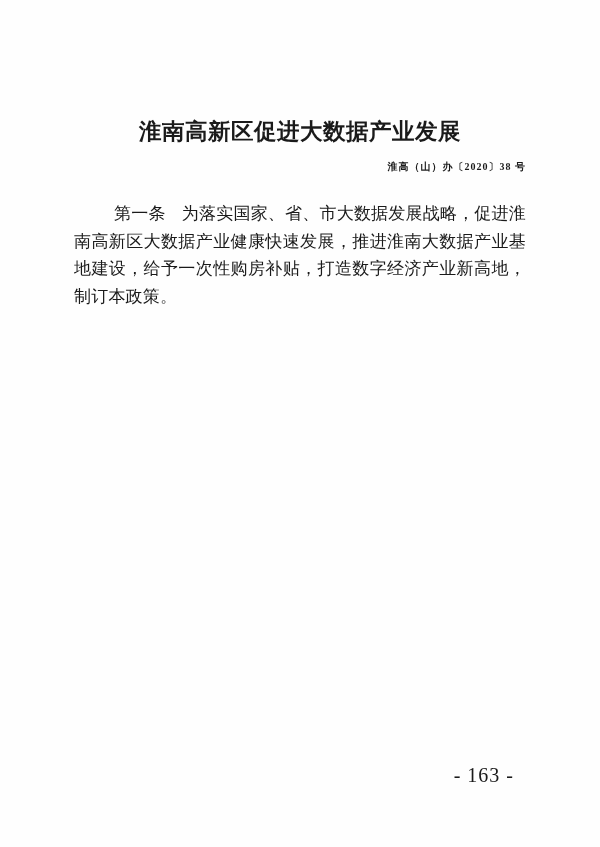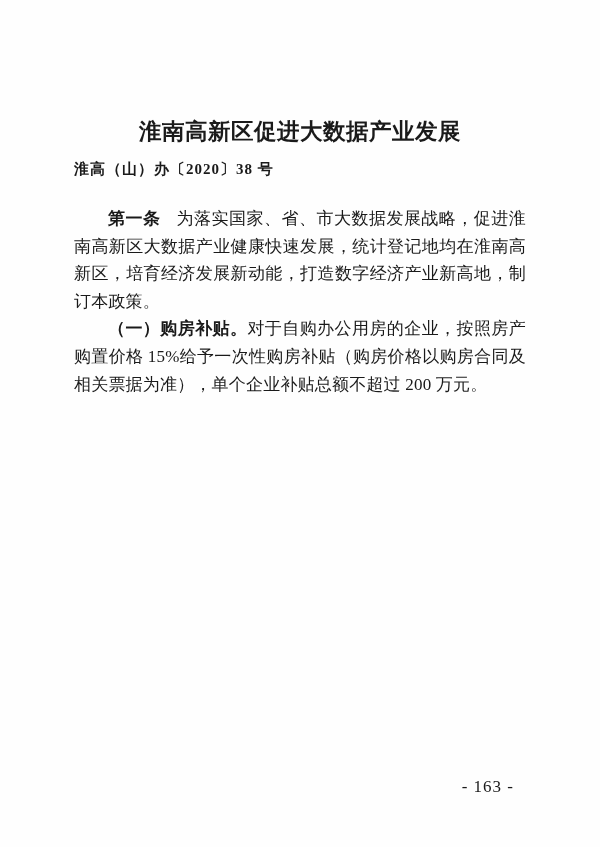--- a/index.html
+++ b/index.html
@@ -18,70 +18,70 @@
     padding: 116px 74px 0 74px;
   }
   .title {
     text-align: center;
     font-size: 22.5px;
     font-weight: 700;
     line-height: 32px;
     letter-spacing: 0.5px;
   }
   .doc-number {
-    text-align: left;
-    font-size: 15px;
+    text-align: right;
+    font-size: 10px;
     font-weight: 700;
     letter-spacing: 1px;
     margin-top: 12px;
   }
   .body-text {
     margin-top: 26px;
   }
   .para {
     margin: 0;
     font-size: 17px;
     line-height: 27.6px;
     text-align: justify;
     text-justify: inter-character;
     text-indent: 2em;
     letter-spacing: 0.2px;
   }
   .term {
-    font-weight: 700;
+    font-weight: 400;
+    margin-left: 6px;
   }
   .term.gap {
     margin-right: 0.95em;
   }
   .page-number {
     position: absolute;
     right: 86px;
-    bottom: 50px;
-    font-size: 17px;
+    bottom: 60px;
+    font-size: 20px;
     letter-spacing: 1px;
   }
 </style>
 </head>
 <body>
 
 <div class="page">
   <div class="doc-content">
 
     <div class="title">
       <div>淮南高新区促进大数据产业发展</div>
     </div>
 
     <div class="doc-number">淮高（山）办〔2020〕38 号</div>
 
     <div class="body-text">
 
-      <p class="para"><span class="term gap">第一条</span><span>为落实国家、省、市大数据发展战略，促进淮南高新区大数据产业健康快速发展，统计登记地均在淮南高新区，培育经济发展新动能，打造数字经济产业新高地，制订本政策。</span></p>
+      <p class="para"><span class="term gap">第一条</span><span>为落实国家、省、市大数据发展战略，促进淮南高新区大数据产业健康快速发展，推进淮南大数据产业基地建设，给予一次性购房补贴，打造数字经济产业新高地，制订本政策。</span></p>
 
 
 
 
-      <p class="para"><span class="term">（一）购房补贴。</span><span>对于自购办公用房的企业，按照房产购置价格 15%给予一次性购房补贴（购房价格以购房合同及相关票据为准），单个企业补贴总额不超过 200 万元。</span></p>
 
     </div>
   </div>
 
   <div class="page-number">- 163 -</div>
 </div>
 
 </body></html>

